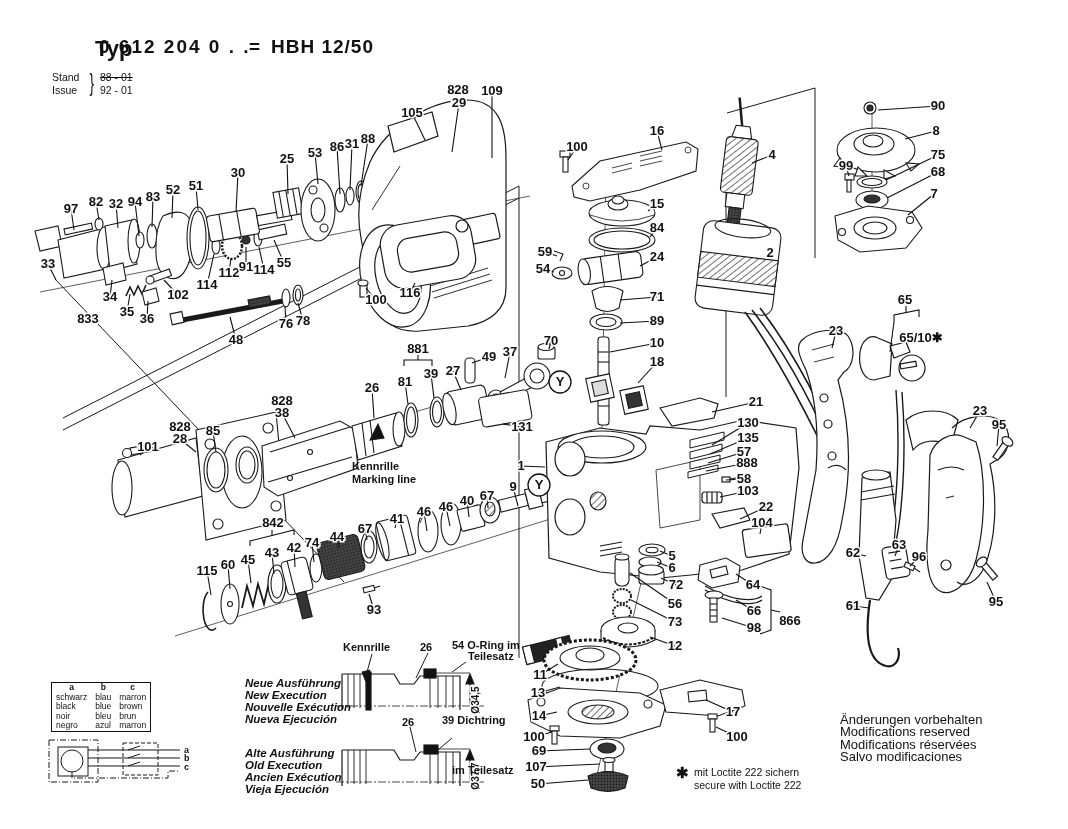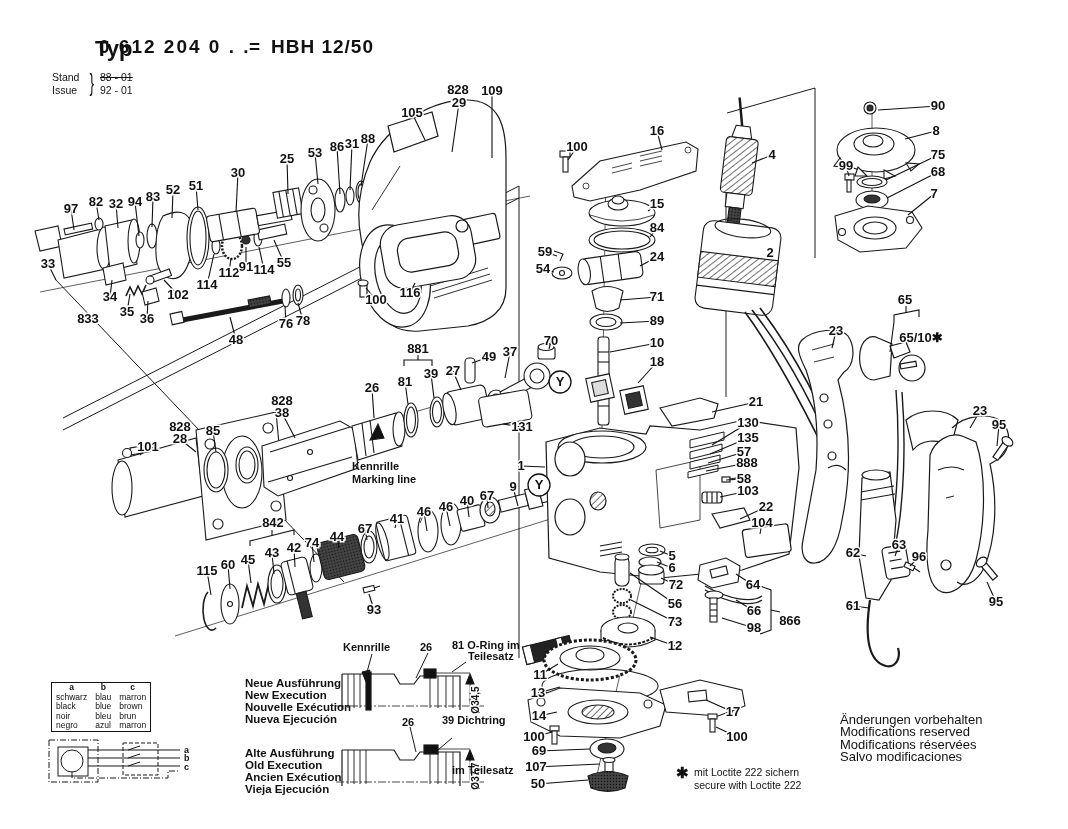--- a/index.html
+++ b/index.html
@@ -13,21 +13,21 @@
   #stand-block{left:52px;top:71px;font-size:10.5px;line-height:12.5px;}
   #stand-brace{left:88px;top:70px;font-size:23px;font-weight:200;transform:scaleX(.6);}
   #stand-values{left:100px;top:71px;font-size:10.5px;line-height:12.5px;}
   .strike{text-decoration:line-through;}
   .notice{font-size:13px;line-height:12.3px;}
   #footer-notices{left:840px;top:714px;}
   #footer-company{left:840px;top:766px;font-weight:bold;}
   #loctite-note{left:694px;top:766px;font-size:10.5px;line-height:12.5px;}
   #loctite-star{left:676px;top:764px;font-size:15px;font-weight:bold;}
   #kennrille-note{left:352px;top:460px;font-size:11px;font-weight:bold;line-height:12.5px;}
-  .exec-names{font-size:11.5px;font-weight:bold;line-height:12px;}
+  .exec-names{font-size:11.5px;font-weight:bold;line-height:12px;font-style:italic;}
   #exec-new-names{left:245px;top:677px;}
   #exec-old-names{left:245px;top:747px;}
   .callout{font-size:11px;font-weight:bold;}
   #color-table{left:51px;top:682px;border:1px solid #111;border-collapse:collapse;
                font-size:8.5px;line-height:9.5px;padding:1px 3px;}
   #color-table th{font-weight:bold;padding:0 4px;font-size:8.5px;}
   #color-table td{padding:0 4px;}
   svg text.plbl{font-family:"Liberation Sans",sans-serif;font-size:13px;font-weight:bold;fill:#111;
       text-anchor:middle;paint-order:stroke;stroke:#ffffff;stroke-width:3px;}
   svg text.sm{font-size:10px;}
@@ -898,21 +898,21 @@
       <div>Nueva Ejecución</div>
     </div>
   <div class="abs exec-names" id="exec-old-names">
       <div>Alte Ausführung</div>
       <div>Old Execution</div>
       <div>Ancien Exécution</div>
       <div>Vieja Ejecución</div>
     </div>
   <span class="abs callout" style="left:343px;top:641px">Kennrille</span>
   <span class="abs callout" style="left:420px;top:641px">26</span>
-  <span class="abs callout" style="left:452px;top:639px">81 O-Ring im</span>
+  <span class="abs callout" style="left:452px;top:639px">54 O-Ring im</span>
   <span class="abs callout" style="left:468px;top:650px">Teilesatz</span>
   <span class="abs callout" style="left:402px;top:716px">26</span>
   <span class="abs callout" style="left:442px;top:714px">39 Dichtring</span>
   <span class="abs callout" style="left:452px;top:764px">im Teilesatz</span>
 
   <table class="abs" id="color-table">
     <thead>
         <tr id="color-table-head">
           <th>a</th>
           <th>b</th>

